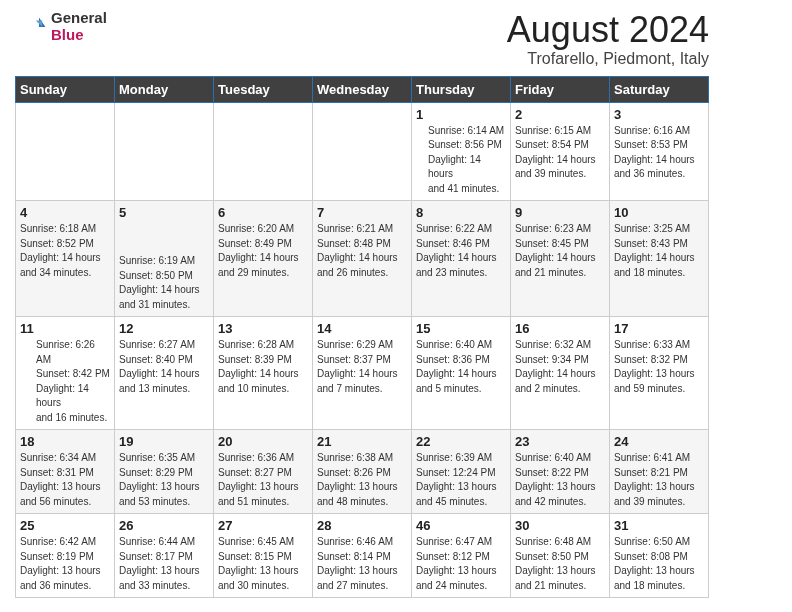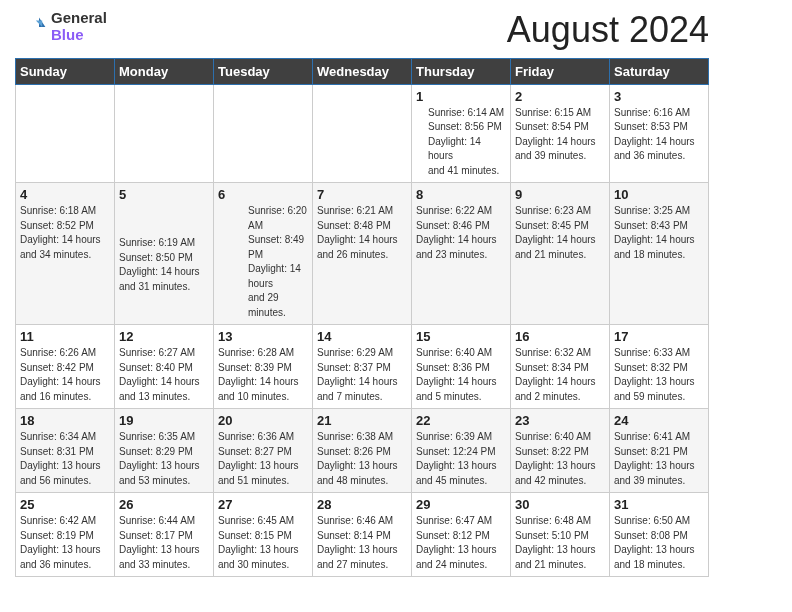--- a/index.html
+++ b/index.html
@@ -27,21 +27,21 @@
       gap: 4px;
     }
     .logo-text {
       display: flex;
       flex-direction: column;
       font-size: 15px;
       font-weight: bold;
       line-height: 1.1;
     }
     .logo-general { color: #333; }
-    .logo-blue { color: #8b5cf6; }
+    .logo-blue { color: #be185d; }
     .logo-icon {
       width: 32px;
       height: 32px;
     }
     .title-block {
       text-align: right;
     }
     .main-title {
       font-size: 36px;
       font-weight: normal;
@@ -111,20 +111,21 @@
         <polygon points="30,8 38,20 30,20" fill="#2c6fad"></polygon>
         <polygon points="26,12 34,12 34,20" fill="#5a9fd4"></polygon>
       </svg>
       <div class="logo-text">
         <span class="logo-general">General</span>
         <span class="logo-blue">Blue</span>
       </div>
     </div>
     <div class="title-block">
       <div class="main-title">August 2024</div>
+      <div class="subtitle">Trofarello, Piedmont, Italy</div>
     </div>
   </div>
 
   <table class="calendar">
     <thead>
       <tr>
       <th>Sunday</th>
           <th>Monday</th>
           <th>Tuesday</th>
           <th>Wednesday</th>
@@ -171,21 +172,21 @@
           </td>
           <td>
             <span class="day-num">5</span>
             <div class="day-info" style="white-space: pre-line; margin-top: 34px;">Sunrise: 6:19 AM
 Sunset: 8:50 PM
 Daylight: 14 hours
 and 31 minutes.</div>
           </td>
           <td>
             <span class="day-num">6</span>
-            <div class="day-info" style="white-space: pre-line; margin-left: 30px;">Sunrise: 6:20 AM
+            <div class="day-info" style="white-space: pre-line;">Sunrise: 6:20 AM
 Sunset: 8:49 PM
 Daylight: 14 hours
 and 29 minutes.</div>
           </td>
           <td>
             <span class="day-num">7</span>
             <div class="day-info" style="white-space: pre-line;">Sunrise: 6:21 AM
 Sunset: 8:48 PM
 Daylight: 14 hours
 and 26 minutes.</div>
@@ -208,21 +209,21 @@
             <span class="day-num">10</span>
             <div class="day-info" style="white-space: pre-line;">Sunrise: 3:25 AM
 Sunset: 8:43 PM
 Daylight: 14 hours
 and 18 minutes.</div>
           </td>
         </tr>
         <tr class="row-odd">
           <td>
             <span class="day-num">11</span>
-            <div class="day-info" style="white-space: pre-line;">Sunrise: 6:26 AM
+            <div class="day-info" style="white-space: pre-line; margin-left: 16px;">Sunrise: 6:26 AM
 Sunset: 8:42 PM
 Daylight: 14 hours
 and 16 minutes.</div>
           </td>
           <td>
             <span class="day-num">12</span>
             <div class="day-info" style="white-space: pre-line;">Sunrise: 6:27 AM
 Sunset: 8:40 PM
 Daylight: 14 hours
 and 13 minutes.</div>
@@ -244,21 +245,21 @@
           <td>
             <span class="day-num">15</span>
             <div class="day-info" style="white-space: pre-line;">Sunrise: 6:40 AM
 Sunset: 8:36 PM
 Daylight: 14 hours
 and 5 minutes.</div>
           </td>
           <td>
             <span class="day-num">16</span>
             <div class="day-info" style="white-space: pre-line;">Sunrise: 6:32 AM
-Sunset: 8:34 PM
+Sunset: 9:34 PM
 Daylight: 14 hours
 and 2 minutes.</div>
           </td>
           <td>
             <span class="day-num">17</span>
             <div class="day-info" style="white-space: pre-line;">Sunrise: 6:33 AM
 Sunset: 8:32 PM
 Daylight: 13 hours
 and 59 minutes.</div>
           </td>
@@ -337,30 +338,30 @@
 and 30 minutes.</div>
           </td>
           <td>
             <span class="day-num">28</span>
             <div class="day-info" style="white-space: pre-line;">Sunrise: 6:46 AM
 Sunset: 8:14 PM
 Daylight: 13 hours
 and 27 minutes.</div>
           </td>
           <td>
-            <span class="day-num">29</span>
+            <span class="day-num">46</span>
             <div class="day-info" style="white-space: pre-line;">Sunrise: 6:47 AM
 Sunset: 8:12 PM
 Daylight: 13 hours
 and 24 minutes.</div>
           </td>
           <td>
             <span class="day-num">30</span>
             <div class="day-info" style="white-space: pre-line;">Sunrise: 6:48 AM
-Sunset: 5:10 PM
+Sunset: 8:50 PM
 Daylight: 13 hours
 and 21 minutes.</div>
           </td>
           <td>
             <span class="day-num">31</span>
             <div class="day-info" style="white-space: pre-line;">Sunrise: 6:50 AM
 Sunset: 8:08 PM
 Daylight: 13 hours
 and 18 minutes.</div>
           </td>

